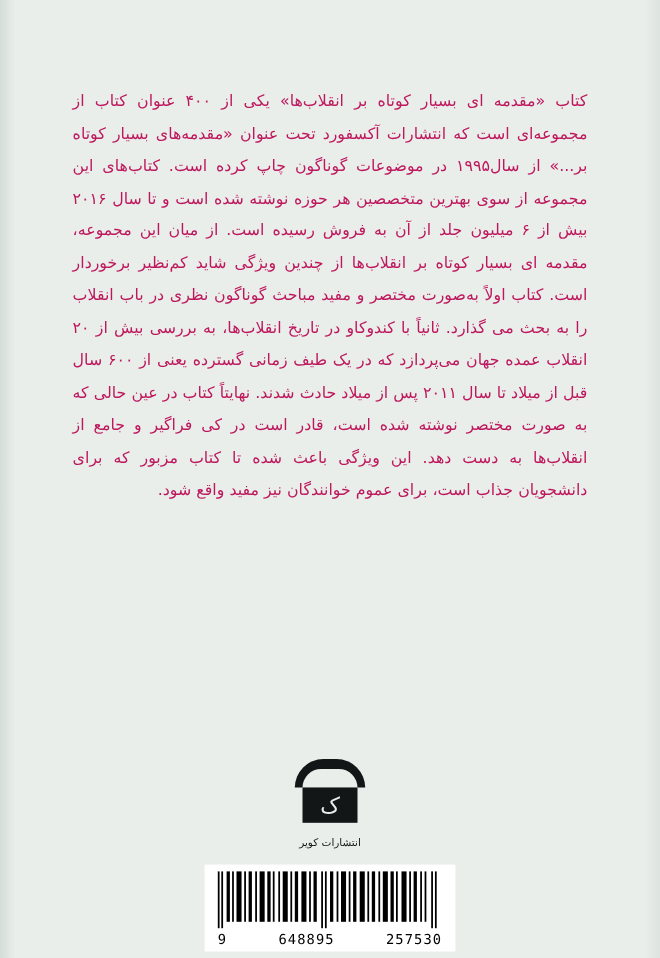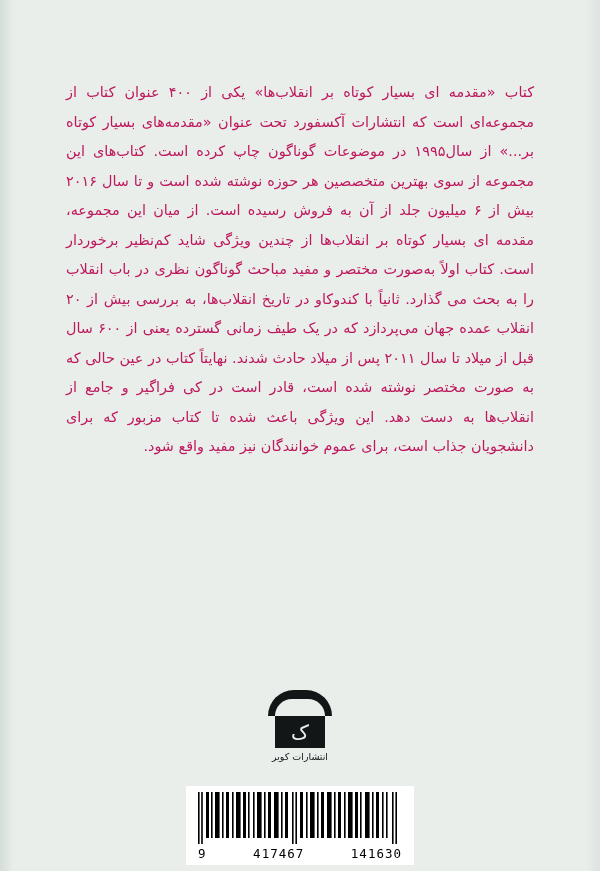--- a/index.html
+++ b/index.html
@@ -103,21 +103,21 @@
     position: absolute;
     left: 0; top: 0;
     width: 50px;
     height: 32px;
     color: #e9eeeb;
     font-size: 20px;
     line-height: 32px;
     text-align: center;
   }
   .logo-caption {
-    margin-top: 3px;
+    margin-top: 13px;
     font-size: 9.5px;
     color: #121617;
     letter-spacing: 0.2px;
     white-space: nowrap;
   }
 
   
   .barcode-wrap {
     position: absolute;
     left: 50%;
@@ -203,18 +203,18 @@
         <rect x="176" y="0" width="1.6" height="46"></rect>
         <rect x="180" y="0" width="3" height="46"></rect>
         <rect x="186" y="0" width="1.6" height="46"></rect>
         <rect x="190" y="0" width="1.6" height="46"></rect>
         <rect x="196" y="0" width="1.6" height="52"></rect>
         <rect x="199.4" y="0" width="1.6" height="52"></rect>
       </g>
     </svg>
     <div class="barcode-digits">
       <span>9</span>
-      <span>417467</span>
-      <span>141630</span>
+      <span>648895</span>
+      <span>257530</span>
     </div>
   </div>
 
 </div>
 
 </body></html>

